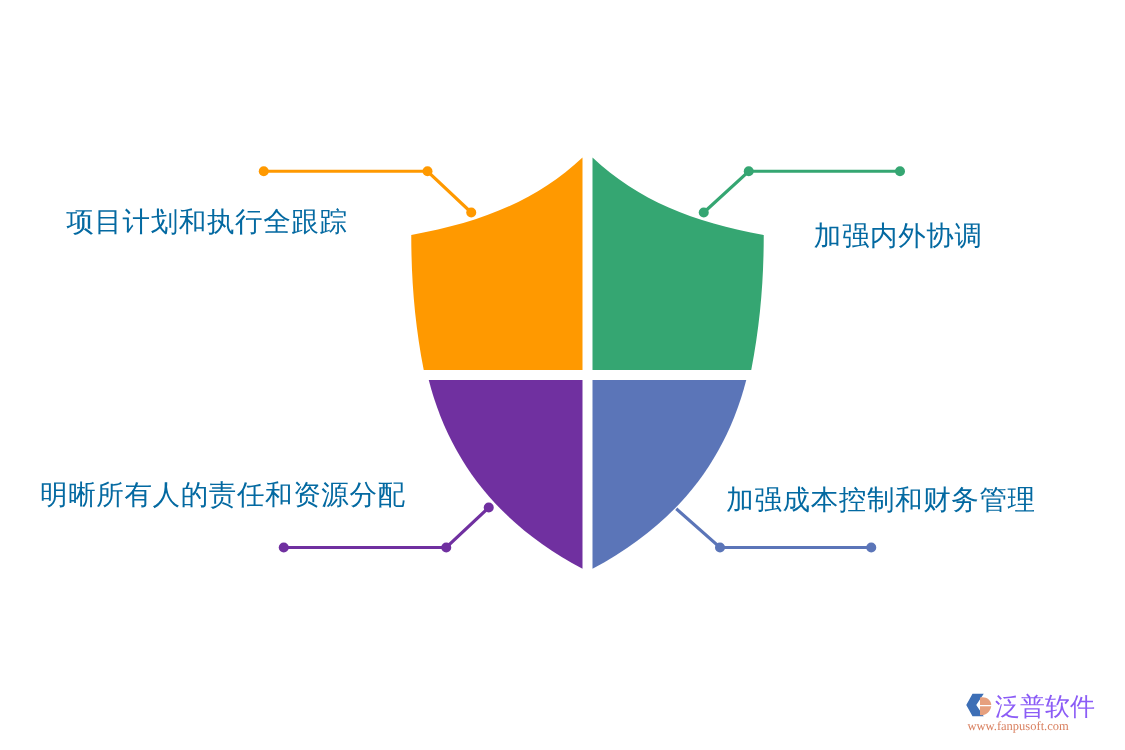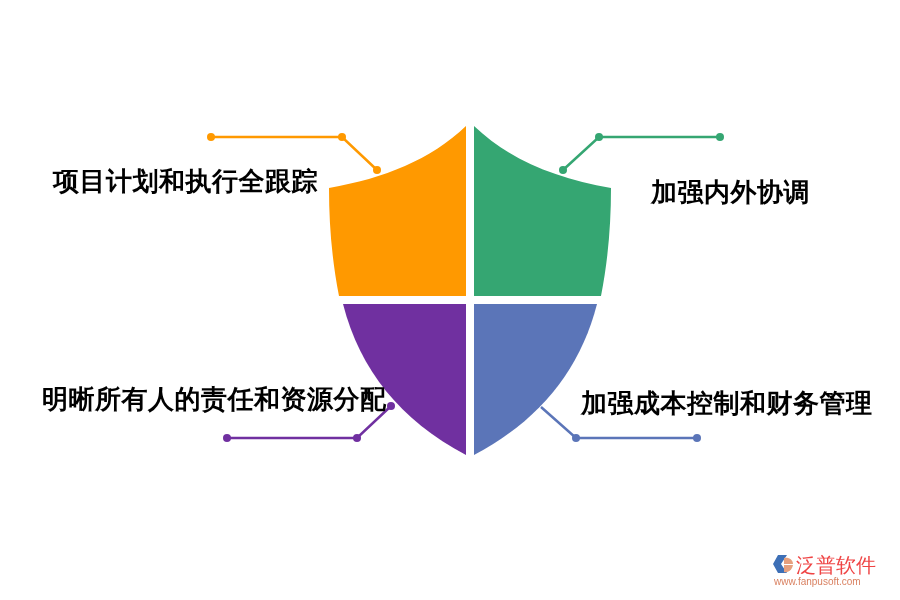--- a/index.html
+++ b/index.html
@@ -1,28 +1,28 @@
 <!DOCTYPE html>
 <html><head>
   <meta charset="utf-8">
   <style>
     html, body { margin: 0; padding: 0; background: #ffffff; }
     body { width: 900px; height: 600px; position: relative; overflow: hidden;
            font-family: "DejaVu Sans", "Liberation Sans", sans-serif; }
     .canvas { position: absolute; left: 0; top: 0; width: 900px; height: 600px; }
-    .label { position: absolute; font-size: 26px; color: #000000; white-space: nowrap;
-             font-weight: bold; letter-spacing: 0.5px; line-height: 1; }
+    .label { position: absolute; font-size: 22px; color: #0369a1; white-space: nowrap;
+             font-weight: normal; letter-spacing: 0.5px; line-height: 1; }
     .lbl-tl { left: 53px; top: 168px; }
     .lbl-tr { left: 651px; top: 179px; }
-    .lbl-bl { left: 42px; top: 386px; }
+    .lbl-bl { left: 32px; top: 386px; }
     .lbl-br { left: 581px; top: 390px; }
     .logo { position: absolute; left: 770px; top: 550px; width: 125px; height: 40px; }
-    .logo-text { position: absolute; left: 26px; top: 2px; font-size: 20px; color: #ef4444; white-space: nowrap; text-align: right; }
+    .logo-text { position: absolute; left: 26px; top: 2px; font-size: 20px; color: #8b5cf6; white-space: nowrap; text-align: right; }
     .logo-url { position: absolute; left: 4px; top: 26px; font-size: 10px; color: #d98060;
-                font-family: Liberation Sans, sans-serif; white-space: nowrap; }
+                font-family: Liberation Serif, serif; white-space: nowrap; }
     .logo-mark { position: absolute; left: 2px; top: 4px; width: 22px; height: 20px; }
   </style>
 </head>
 <body>
 
 <svg class="canvas" viewBox="0 0 900 600" width="900" height="600">
 
   <path d="M466,126 L466,296 L339,296 C332,260 329,225 329,188 C385,178 430,160 466,126 Z" fill="#FF9900"></path>
 
   <path d="M474,126 L474,296 L601,296 C608,260 611,225 611,188 C555,178 510,160 474,126 Z" fill="#35A672"></path>

